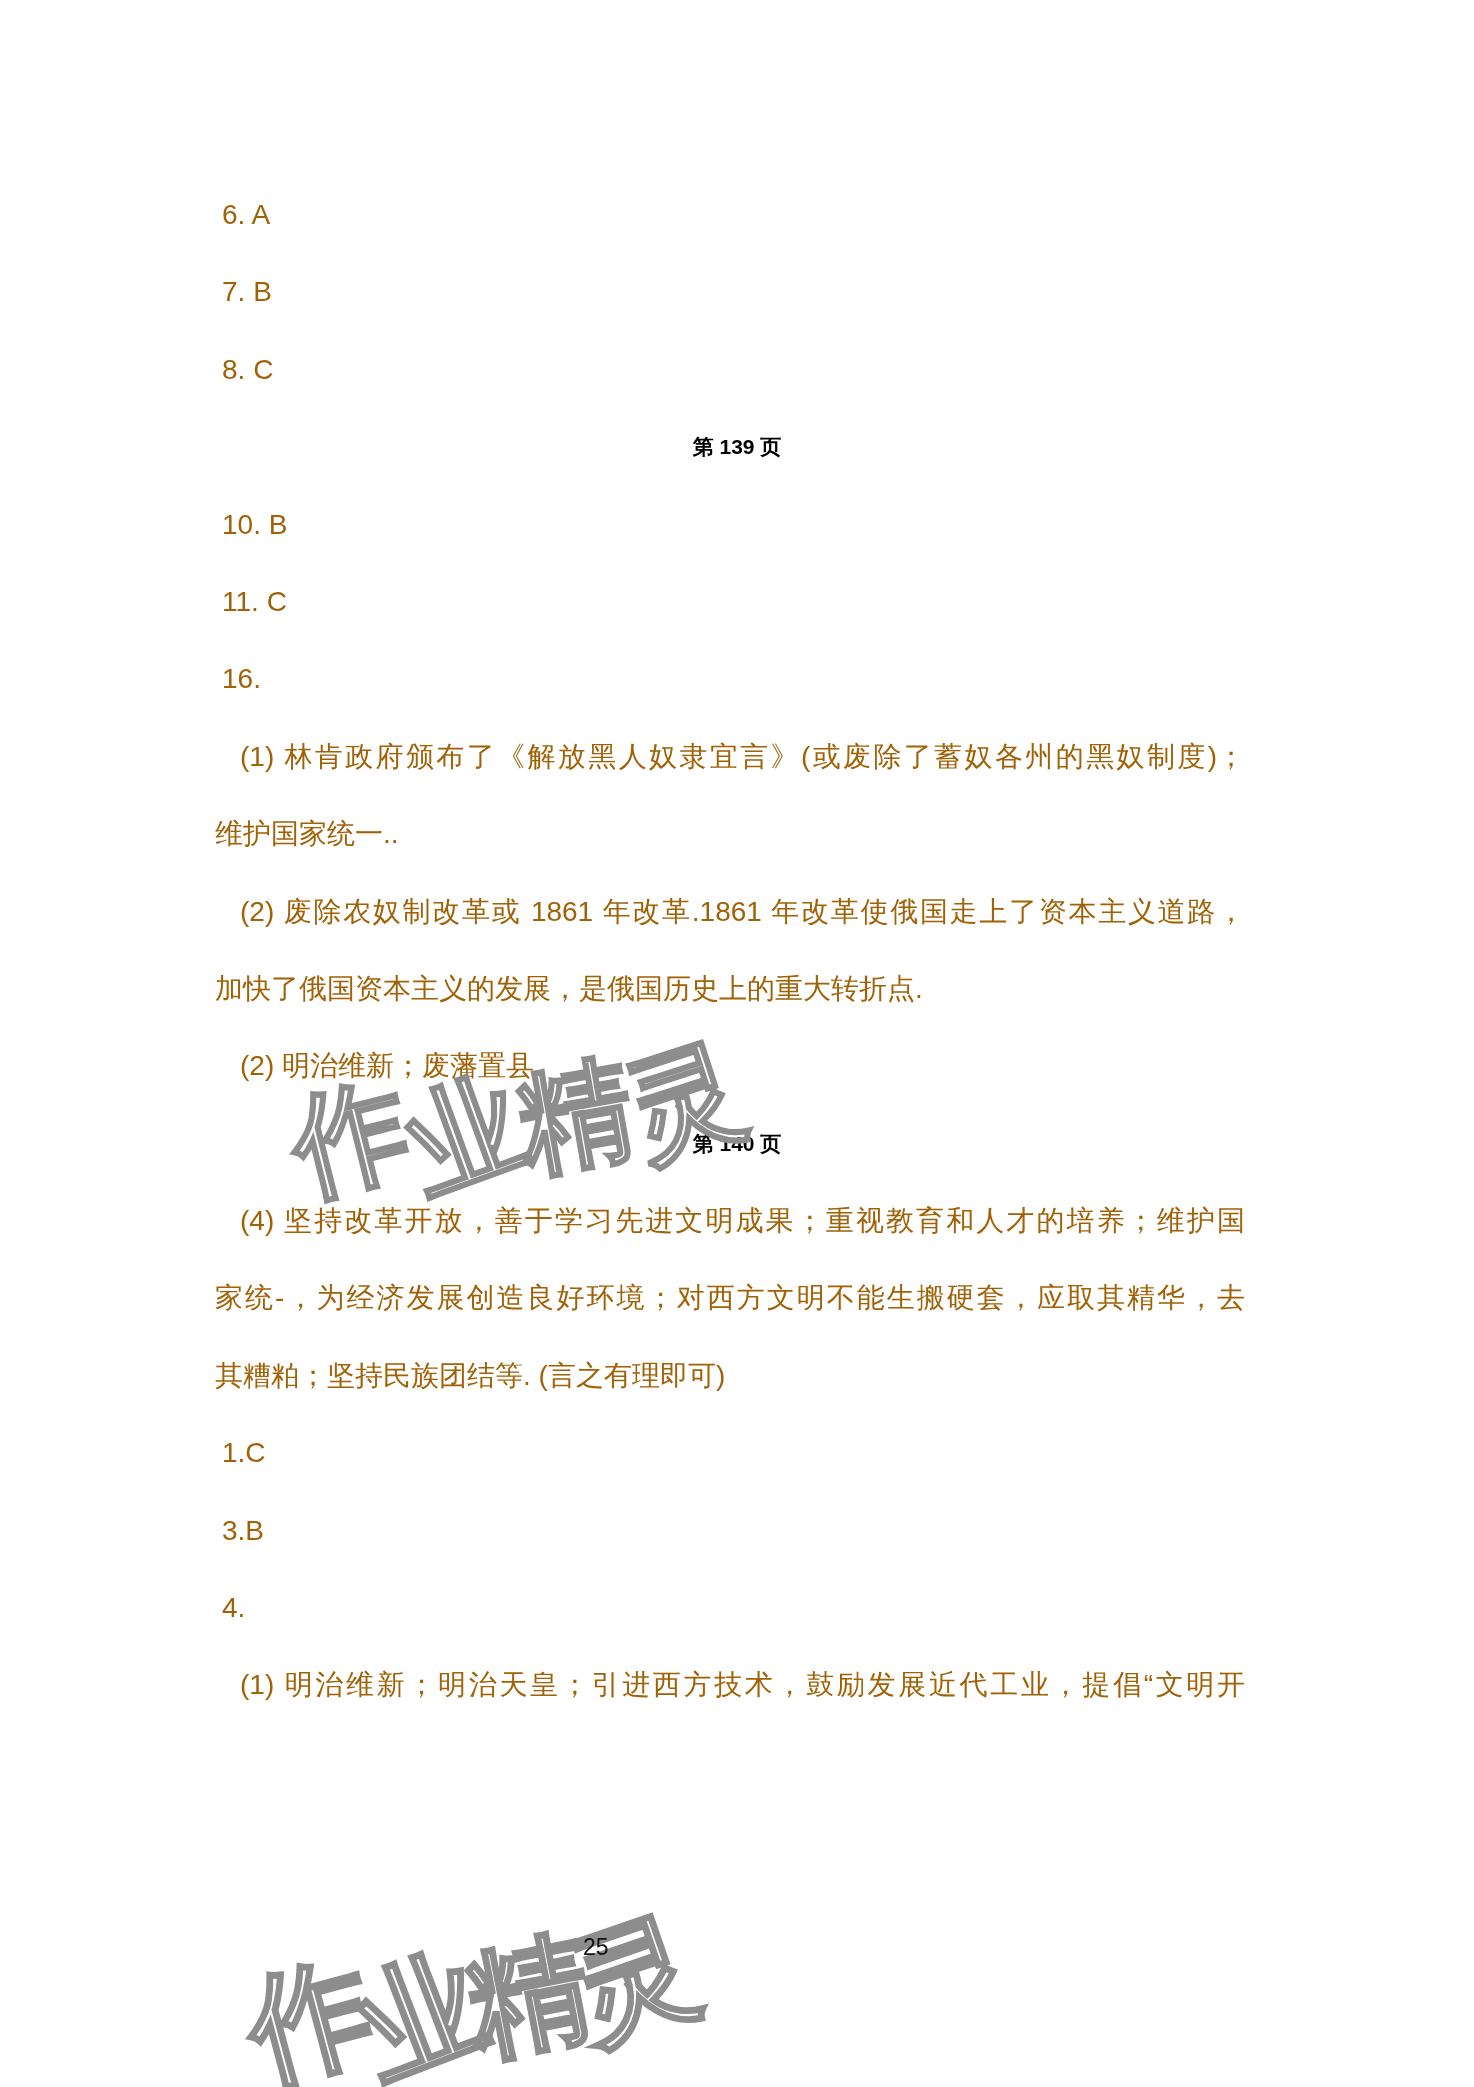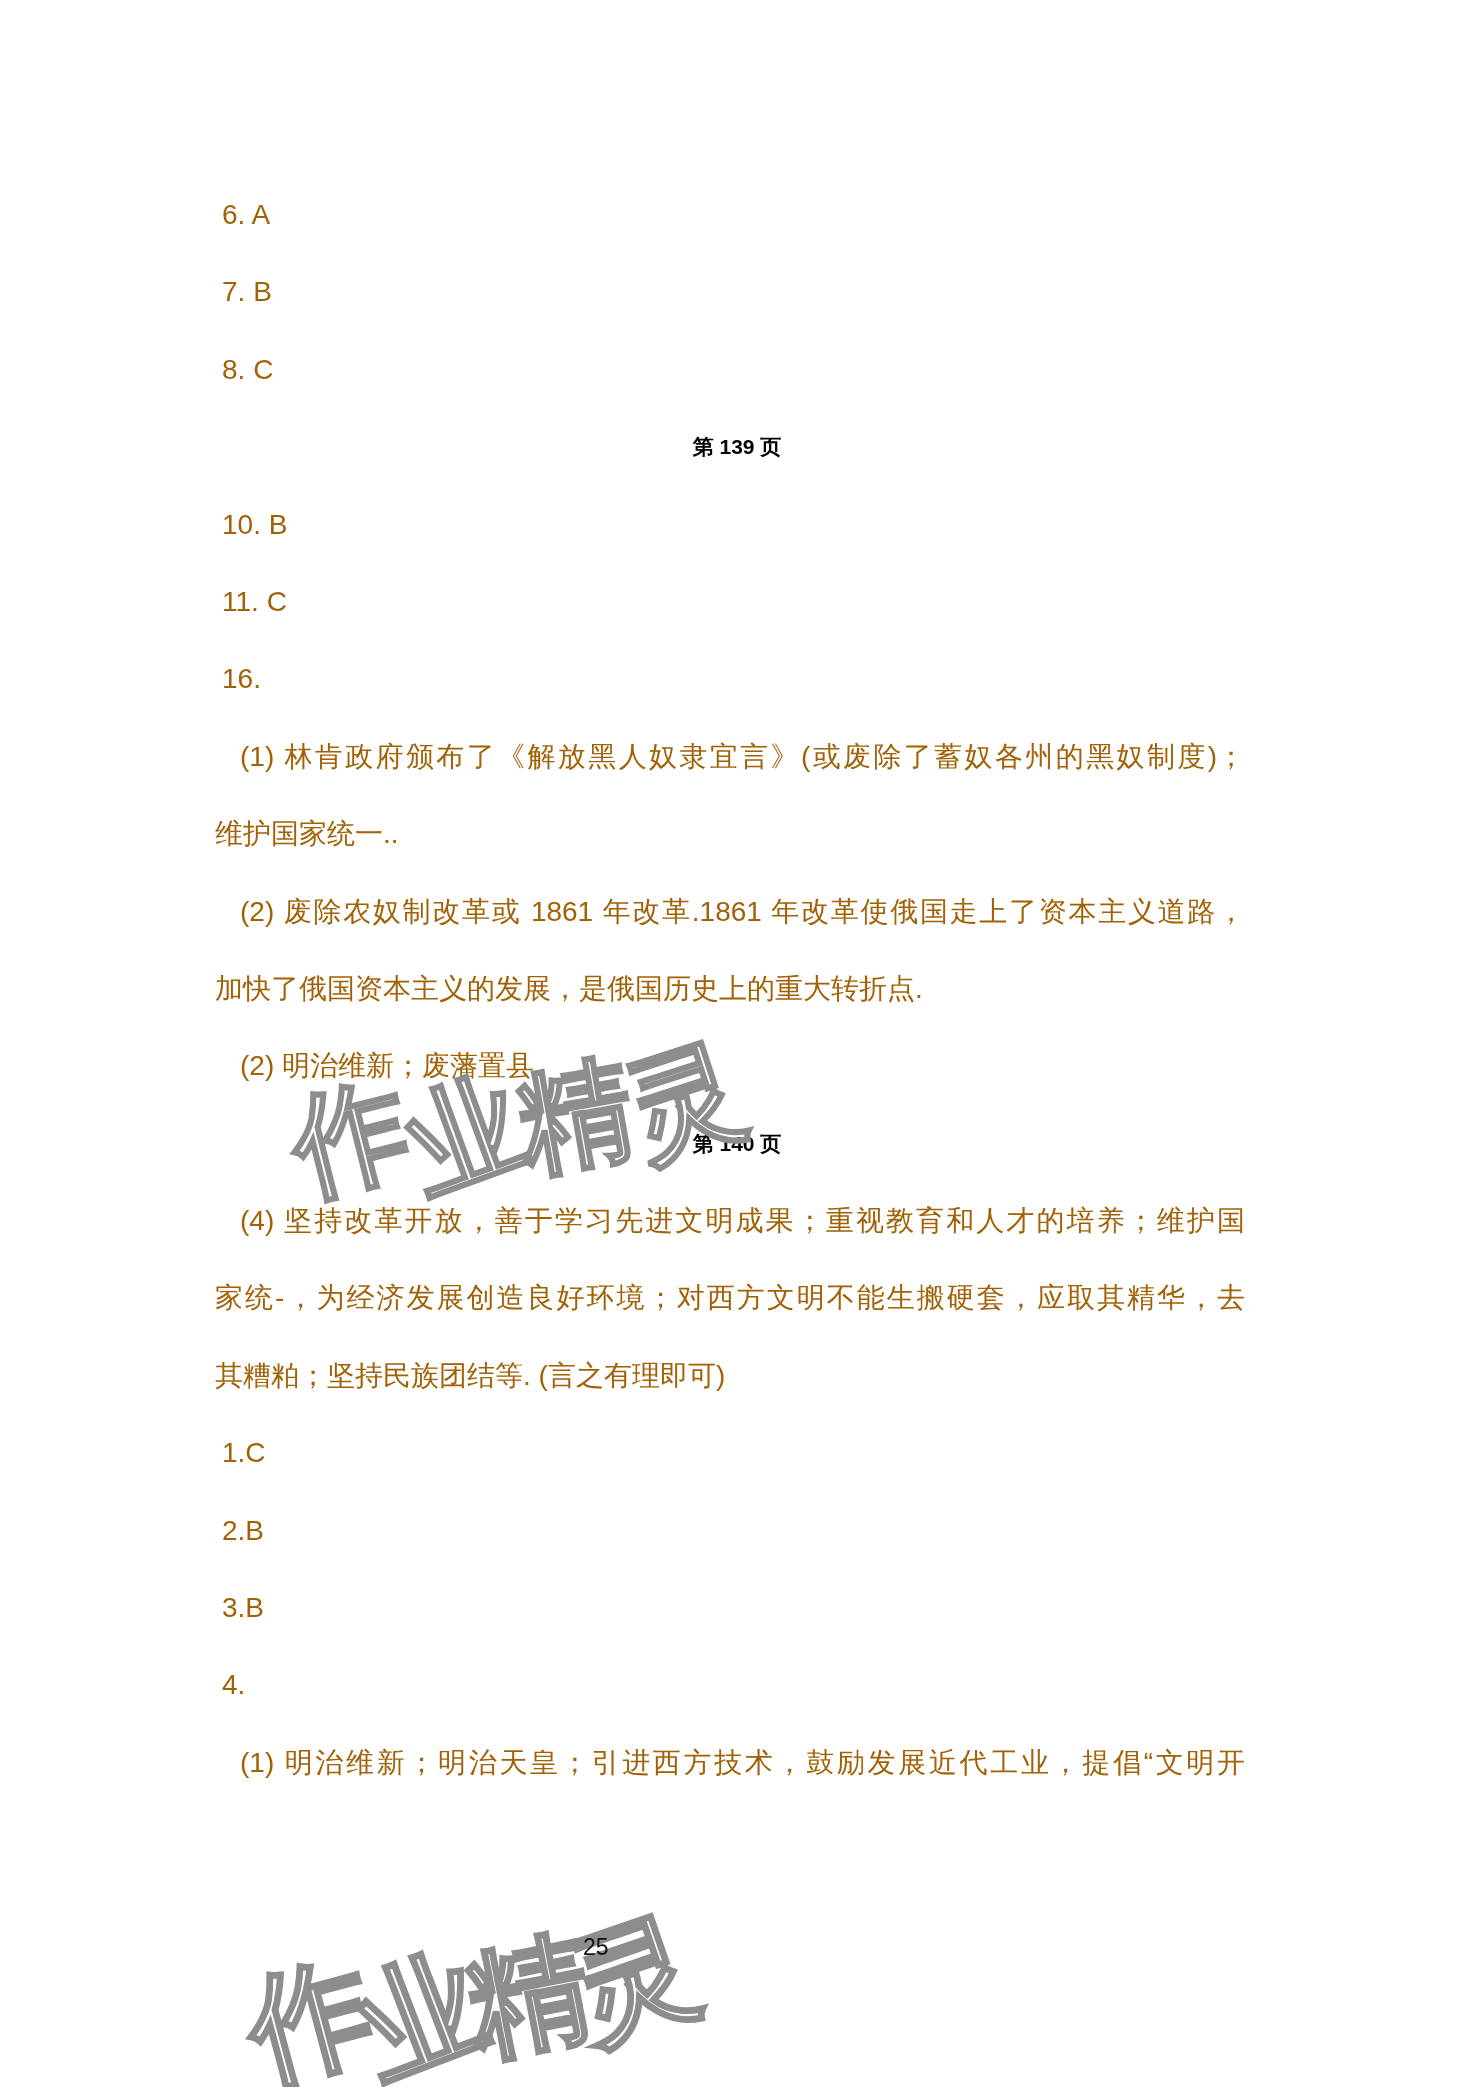--- a/index.html
+++ b/index.html
@@ -91,21 +91,20 @@
     <div class="line pstart j">(1) 林肯政府颁布了《解放黑人奴隶宜言》(或废除了蓄奴各州的黑奴制度)；</div>
     <div class="line cont">维护国家统一..</div>
     <div class="line pstart j">(2) 废除农奴制改革或 1861 年改革.1861 年改革使俄国走上了资本主义道路，</div>
     <div class="line cont">加快了俄国资本主义的发展，是俄国历史上的重大转折点.</div>
     <div class="line pstart">(2) 明治维新；废藩置县.</div>
     <div class="line heading">第 140 页</div>
     <div class="line pstart j">(4) 坚持改革开放，善于学习先进文明成果；重视教育和人才的培养；维护国</div>
     <div class="line cont j">家统-，为经济发展创造良好环境；对西方文明不能生搬硬套，应取其精华，去</div>
     <div class="line cont">其糟粕；坚持民族团结等. (言之有理即可)</div>
     <div class="line item">1.C</div>
-    <div class="line item">2.B</div>
     <div class="line item">3.B</div>
     <div class="line item">4.</div>
     <div class="line pstart j">(1) 明治维新；明治天皇；引进西方技术，鼓励发展近代工业，提倡“文明开</div>
   </div>
 
   <div class="watermark wm-mid">
     <span class="wm-c0">作</span><span class="wm-c1">业</span><span class="wm-c2">精</span><span class="wm-c3">灵</span>
   </div>
 
   <div class="watermark wm-bottom">

